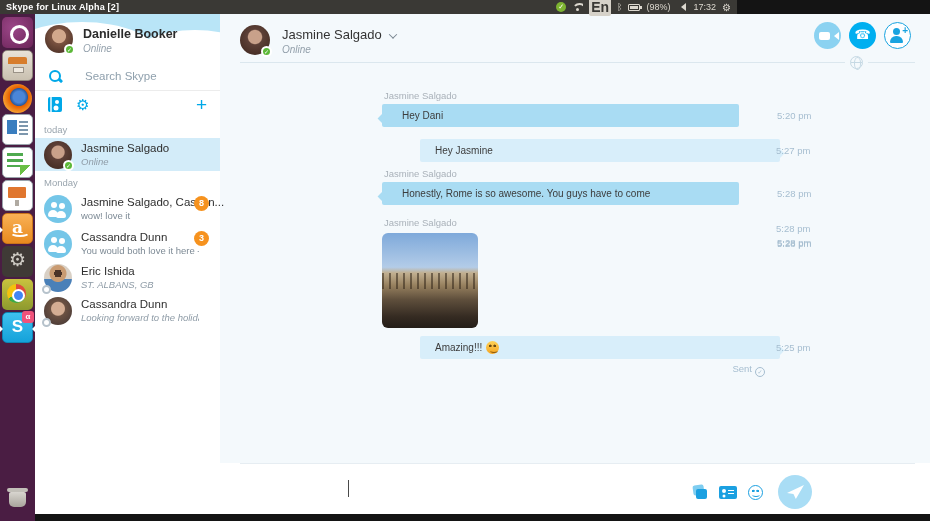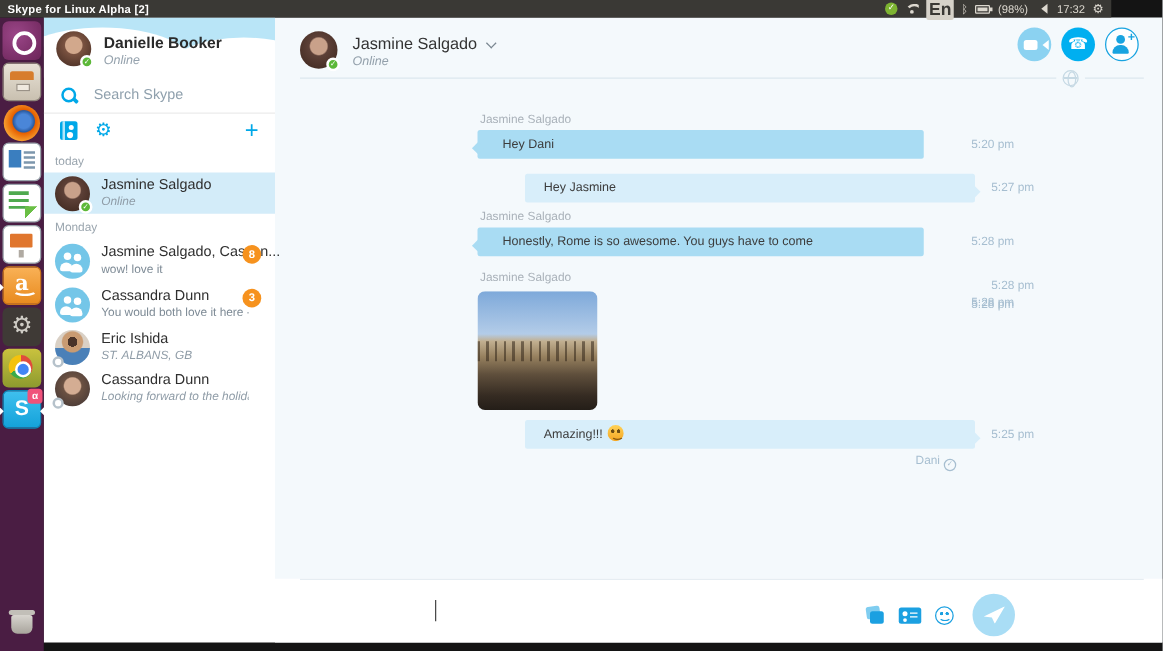--- a/index.html
+++ b/index.html
@@ -1,20 +1,20 @@
 <!DOCTYPE html>
 <html><head>
 <meta charset="utf-8">
 <style>
   * { margin:0; padding:0; box-sizing:border-box; }
   html,body { width:930px; height:521px; overflow:hidden; }
   body { position:relative; background:#141414; font-family:"Liberation Sans",sans-serif; }
 
   
-  .titlebar { position:absolute; top:0; left:0; width:889px; height:14px; background:#3a3935;
+  .titlebar { position:absolute; top:0; left:0; width:737px; height:14px; background:#3a3935;
     display:flex; align-items:center; justify-content:space-between; padding:0 6px; z-index:50; }
   .tb-title { color:#ffffff; font-size:9px; font-weight:bold; letter-spacing:.2px; }
   .tray { display:flex; align-items:center; gap:6px; color:#dcd8cf; font-size:9px; }
   .tray-check { width:10px; height:10px; border-radius:50%; background:#7db431; color:#fff;
     font-size:7px; line-height:10px; text-align:center; }
   .tray-wifi { width:11px; height:8px; position:relative; overflow:hidden; }
   .tray-wifi::before { content:''; position:absolute; left:0; top:0; width:11px; height:11px;
     border:2px solid #dcd8cf; border-radius:50%; border-color:#dcd8cf transparent transparent transparent; }
   .tray-wifi::after { content:''; position:absolute; left:4px; top:5px; width:3px; height:3px;
     border-radius:50%; background:#dcd8cf; }
@@ -96,21 +96,21 @@
     background:#fff; box-shadow:8px 1px 0 #fff; }
   .ava-group::after { content:''; position:absolute; left:4px; top:15px; width:10px; height:7px;
     border-radius:5px 5px 2px 2px; background:#fff; box-shadow:8px 1px 0 #fff; }
   .badge-check { position:absolute; right:-2px; bottom:-2px; width:11px; height:11px; border-radius:50%;
     background:#5cb838; border:2px solid #fff; color:#fff; font-size:6px; line-height:8px; text-align:center; }
   .ring-empty { position:absolute; left:-2px; bottom:-2px; width:9px; height:9px; border-radius:50%;
     background:#fff; border:2px solid #b6c2cb; }
   .sb-profile-name { position:absolute; left:48px; top:13px; font-size:12.5px; font-weight:bold; color:#2b2b2b; z-index:2; }
   .sb-profile-status { position:absolute; left:48px; top:29px; font-size:10px; font-style:italic; color:#95a2ad; z-index:2; }
   .sb-profile-ava { position:absolute; left:10px; top:11px; z-index:2; }
-  .search-row { height:28px; display:flex; align-items:center; padding-left:13px; gap:12px; }
+  .search-row { height:28px; display:flex; align-items:center; padding-left:13px; gap:22px; }
   .search-icon { width:15px; height:15px; position:relative; flex:none; }
   .search-icon::before { content:''; position:absolute; left:1px; top:1px; width:8px; height:8px;
     border:2px solid #00a8e8; border-radius:50%; }
   .search-icon::after { content:''; position:absolute; left:10px; top:10px; width:5px; height:2.5px;
     background:#00a8e8; transform:rotate(45deg); border-radius:1px; }
   .search-row input { border:none; outline:none; background:transparent; font-family:inherit;
     font-size:11.5px; color:#333; width:130px; }
   .search-row input::placeholder { color:#8fa0ad; }
   .tools-row { height:28px; border-top:1px solid #ececec; display:flex; align-items:center; padding:0 13px; gap:14px; }
   .addrbook-icon { width:14px; height:15px; background:#00a8e8; border-radius:2px; position:relative; }
@@ -164,21 +164,21 @@
   .msg-row.gap { margin-top:12px; }
   .bubble { height:23px; line-height:23px; font-size:10px; color:#3c3c3c; border-radius:2px; position:relative; }
   .in .bubble { width:357px; padding-left:20px; background:#a9dcf3; }
   .in .bubble::before { content:''; position:absolute; left:-3px; bottom:5px; width:7px; height:7px;
     background:#a9dcf3; transform:rotate(45deg); }
   .out { margin-left:38px; }
   .out .bubble { width:360px; padding-left:15px; background:#d8eefa; }
   .out .bubble::before { content:''; position:absolute; right:-3px; bottom:5px; width:7px; height:7px;
     background:#d8eefa; transform:rotate(45deg); }
   .msg-time { position:absolute; left:395px; top:6px; font-size:9.5px; color:#a6bed0; white-space:nowrap; }
-  .out .msg-time { left:373px; }
+  .out .msg-time { left:356px; }
   .img-row { margin-top:5px; position:relative; }
   .img-row .msg-time { top:5px; }
   .msg-image { width:96px; height:95px; border-radius:6px;
     background-image:
       repeating-linear-gradient(90deg, rgba(50,38,25,.55) 0 2px, transparent 2px 7px),
       linear-gradient(180deg, #7ea9da 0%, #b3cce8 36%, #c2b091 42%, #97815f 55%, #5f4f3c 70%, #352b22 88%, #241e18 100%);
     background-size:100% 16px, 100% 100%;
     background-position:0 40px, 0 0;
     background-repeat:no-repeat, no-repeat; }
   .last-out { margin-top:8px; }
@@ -373,21 +373,21 @@
       <div class="msg-image"></div>
       <span class="msg-time">5:28 pm</span>
     </div>
     <div class="msg-row out last-out">
       <div class="bubble">
         <span>Amazing!!!</span><span class="emoji"></span>
       </div>
       <span class="msg-time">5:25 pm</span>
     </div>
     <div class="sent-row">
-      <span>Dani</span><span class="sent-check">✓</span>
+      <span>Sent</span><span class="sent-check">✓</span>
     </div>
   </div>
 
   <div class="composer">
     <div class="caret"></div>
     <div class="composer-icons">
       <span class="photo-icon"></span>
       <span class="card-icon"></span>
       <span class="smiley-icon"></span>
       <span class="send-btn"></span>

